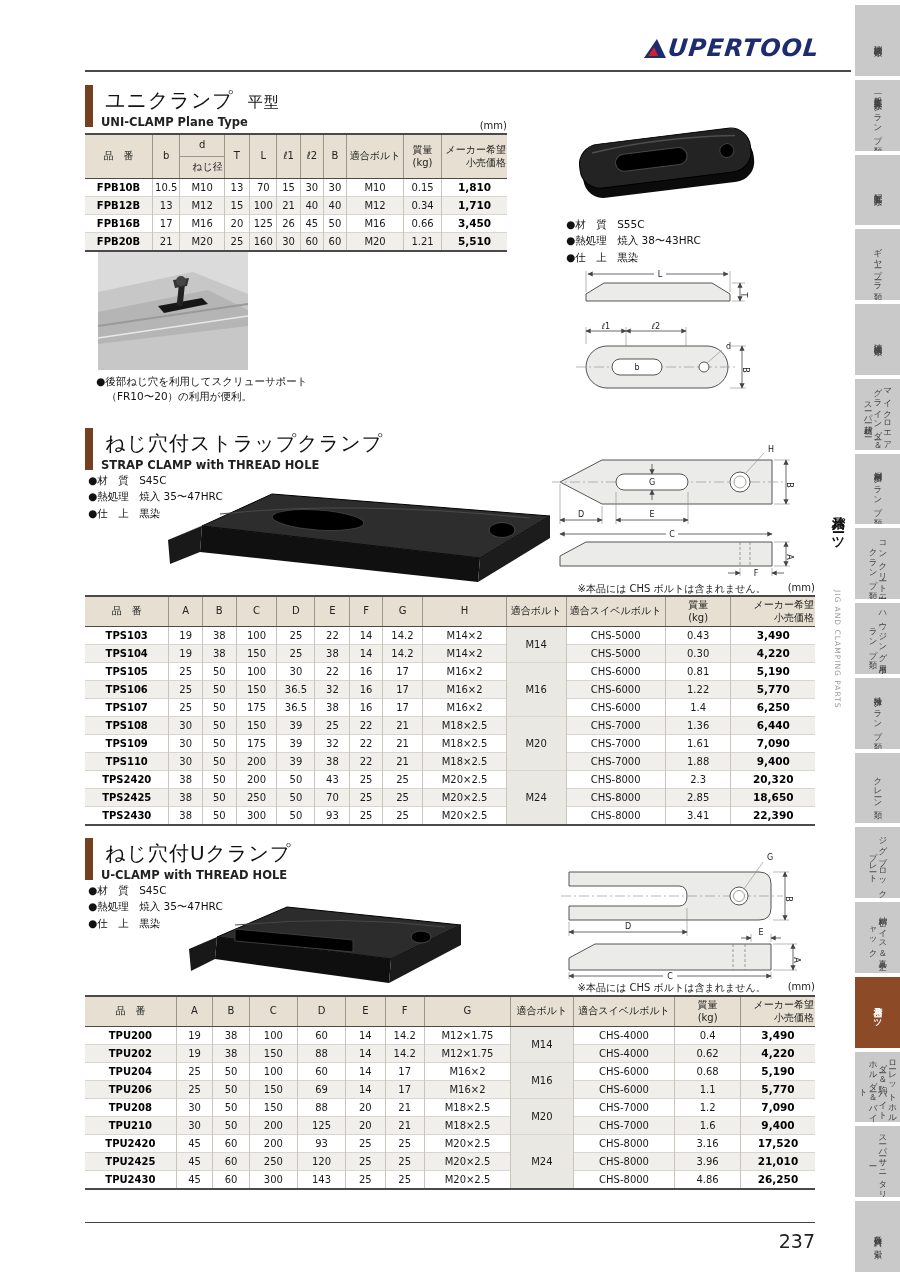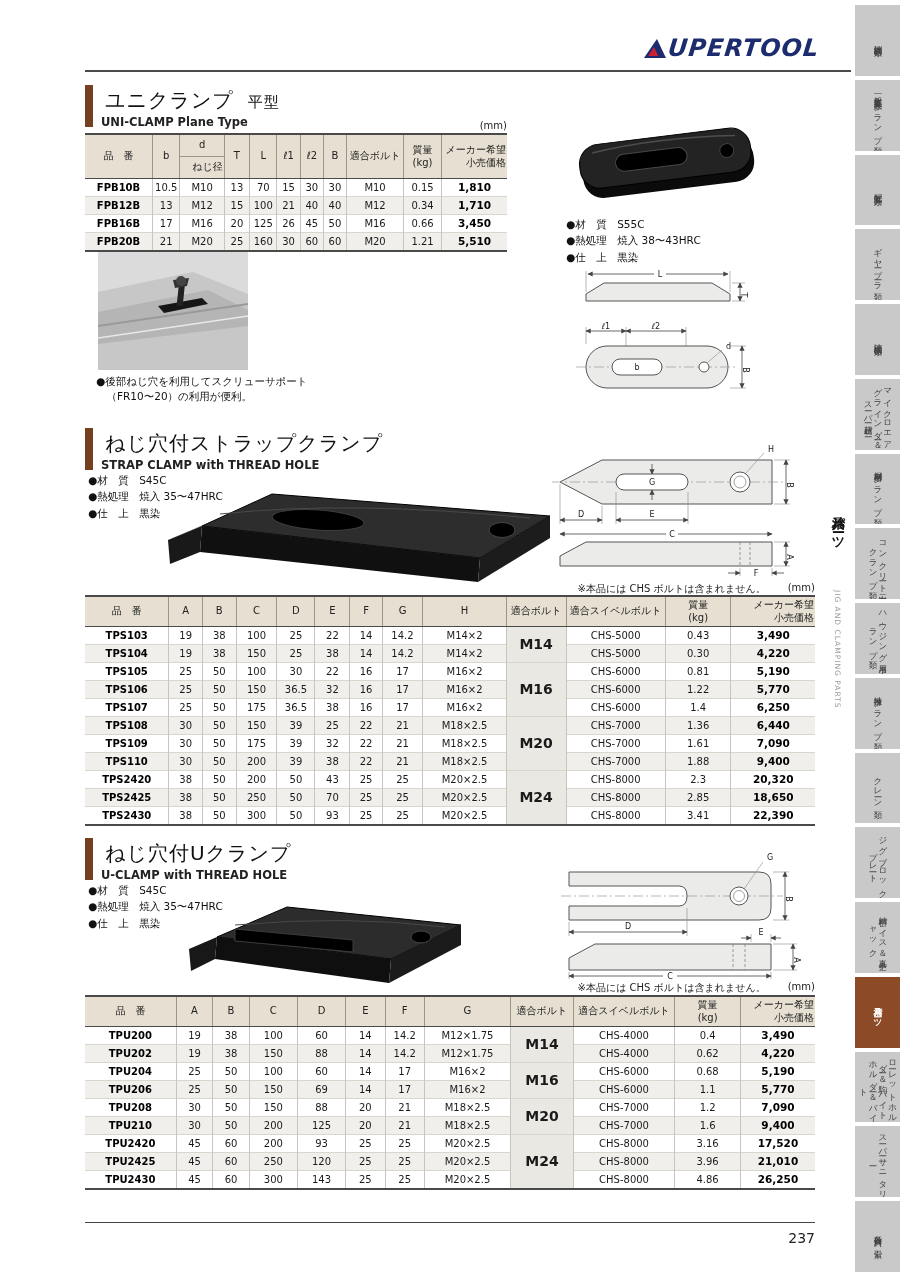--- a/index.html
+++ b/index.html
@@ -36,35 +36,35 @@
   table.spec th:first-child{border-left:none;} table.spec th:last-child{border-right:none;text-align:right;}
   table.spec thead tr:first-child th{border-top:none;}
   table.spec thead th{border-bottom:1px solid #4a4a4a;}
   table.spec thead tr:first-child th.split{border-bottom:1px solid #9b968a;}
   table.spec td{border-left:1px solid #c9c5bb;border-right:1px solid #c9c5bb;
                 border-top:1px solid #d9d6cd;text-align:center;padding:1px 2px;height:15px;line-height:1.1;}
   table.spec td:first-child{border-left:none;} table.spec td:last-child{border-right:none;}
   table.spec tr.alt td{background:#f0efec;}
   table.spec td.part{font-weight:bold;color:#000;}
   table.spec td.price{font-weight:bold;font-size:10.5px;color:#000;}
-  table.spec td.merge{background:#eae8e3 !important;font-size:14px;font-weight:bold;}
+  table.spec td.merge{background:#eae8e3 !important;font-size:10px;}
   .t-big td{height:16px;}
 
   
   .sidebar{right:0;top:0;width:45px;height:1272px;display:flex;flex-direction:column;
            gap:4px;padding:5px 0 0 0;box-sizing:border-box;background:#fff;}
   .side-tab{flex:1 1 0;background:#c9c9c9;display:flex;align-items:center;justify-content:center;
             writing-mode:vertical-rl;font-size:8.5px;line-height:1.15;color:#3f3f3f;
             letter-spacing:1px;text-align:center;padding:2px 1px;overflow:hidden;}
   .side-tab.active{background:#8c4a26;color:#fff;font-weight:bold;}
   .vlabel-ja{writing-mode:vertical-rl;font-size:13px;font-weight:bold;color:#111;letter-spacing:2px;}
   .vlabel-en{writing-mode:vertical-rl;font-size:7.5px;color:#9a9a9a;letter-spacing:1px;}
 
   .footer-rule{height:1px;background:#444;}
-  .page-num{font-size:14px;color:#222;text-align:right;}
+  .page-num{font-size:19px;color:#222;text-align:right;}
 
   
   svg text{font-family:"DejaVu Sans",sans-serif;}
   .dim{stroke:#444;stroke-width:0.8;fill:none;}
   .ext{stroke:#888;stroke-width:0.6;fill:none;}
   .cl{stroke:#999;stroke-width:0.7;stroke-dasharray:10 3 2 3;fill:none;}
   .hid{stroke:#777;stroke-width:0.7;stroke-dasharray:3 2;fill:none;}
   .shape{fill:#ebebe9;stroke:#555;stroke-width:1;}
   .dlab{font-size:8px;fill:#222;}
 </style>

